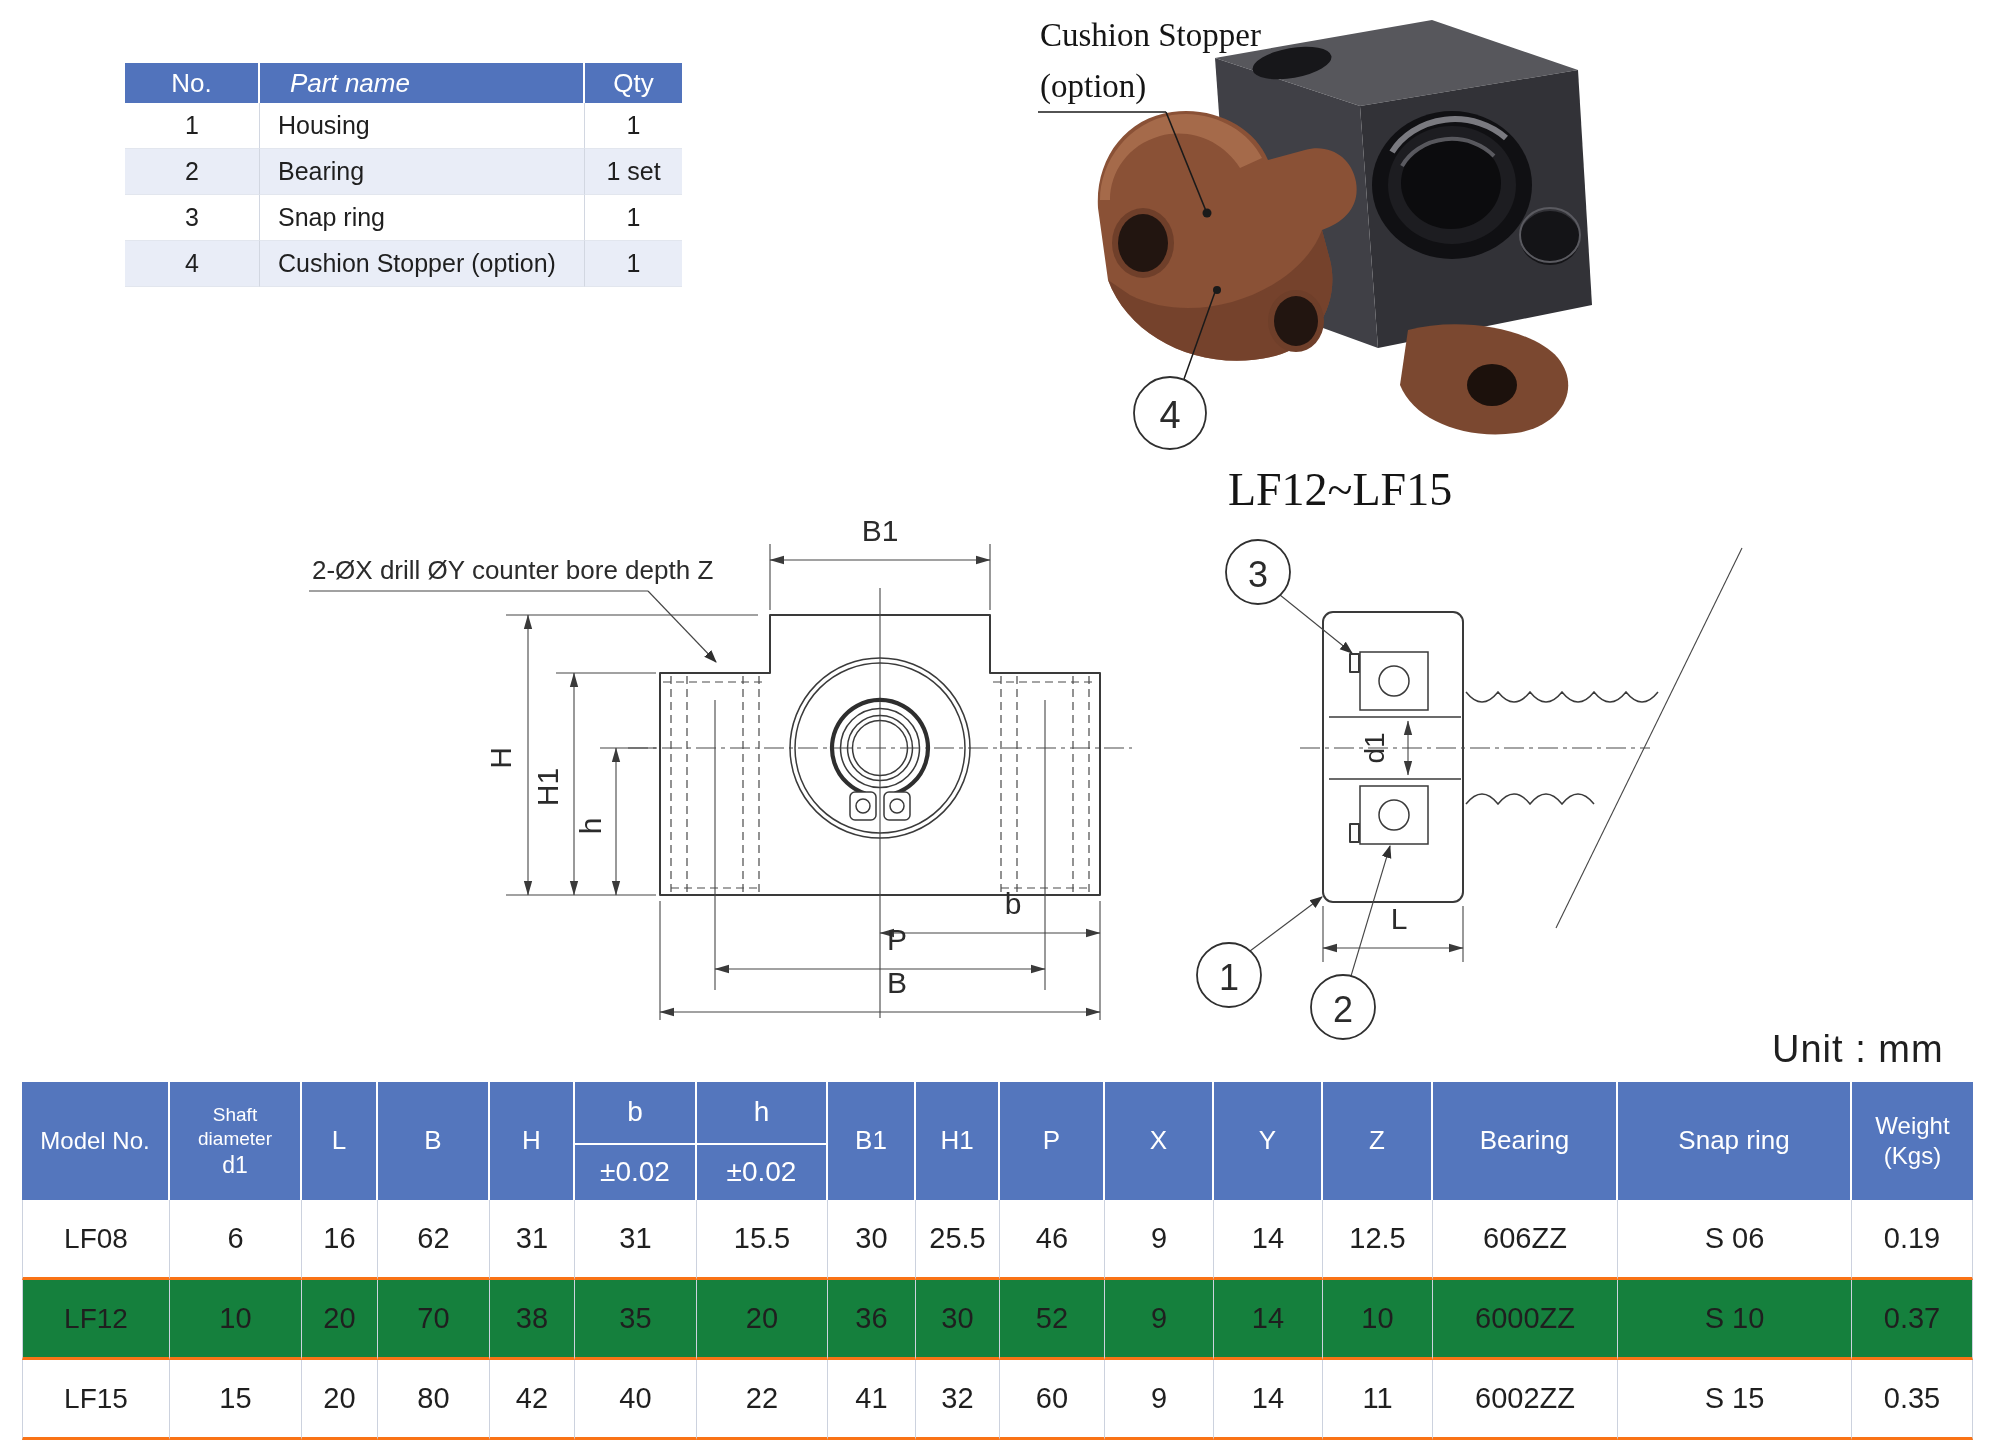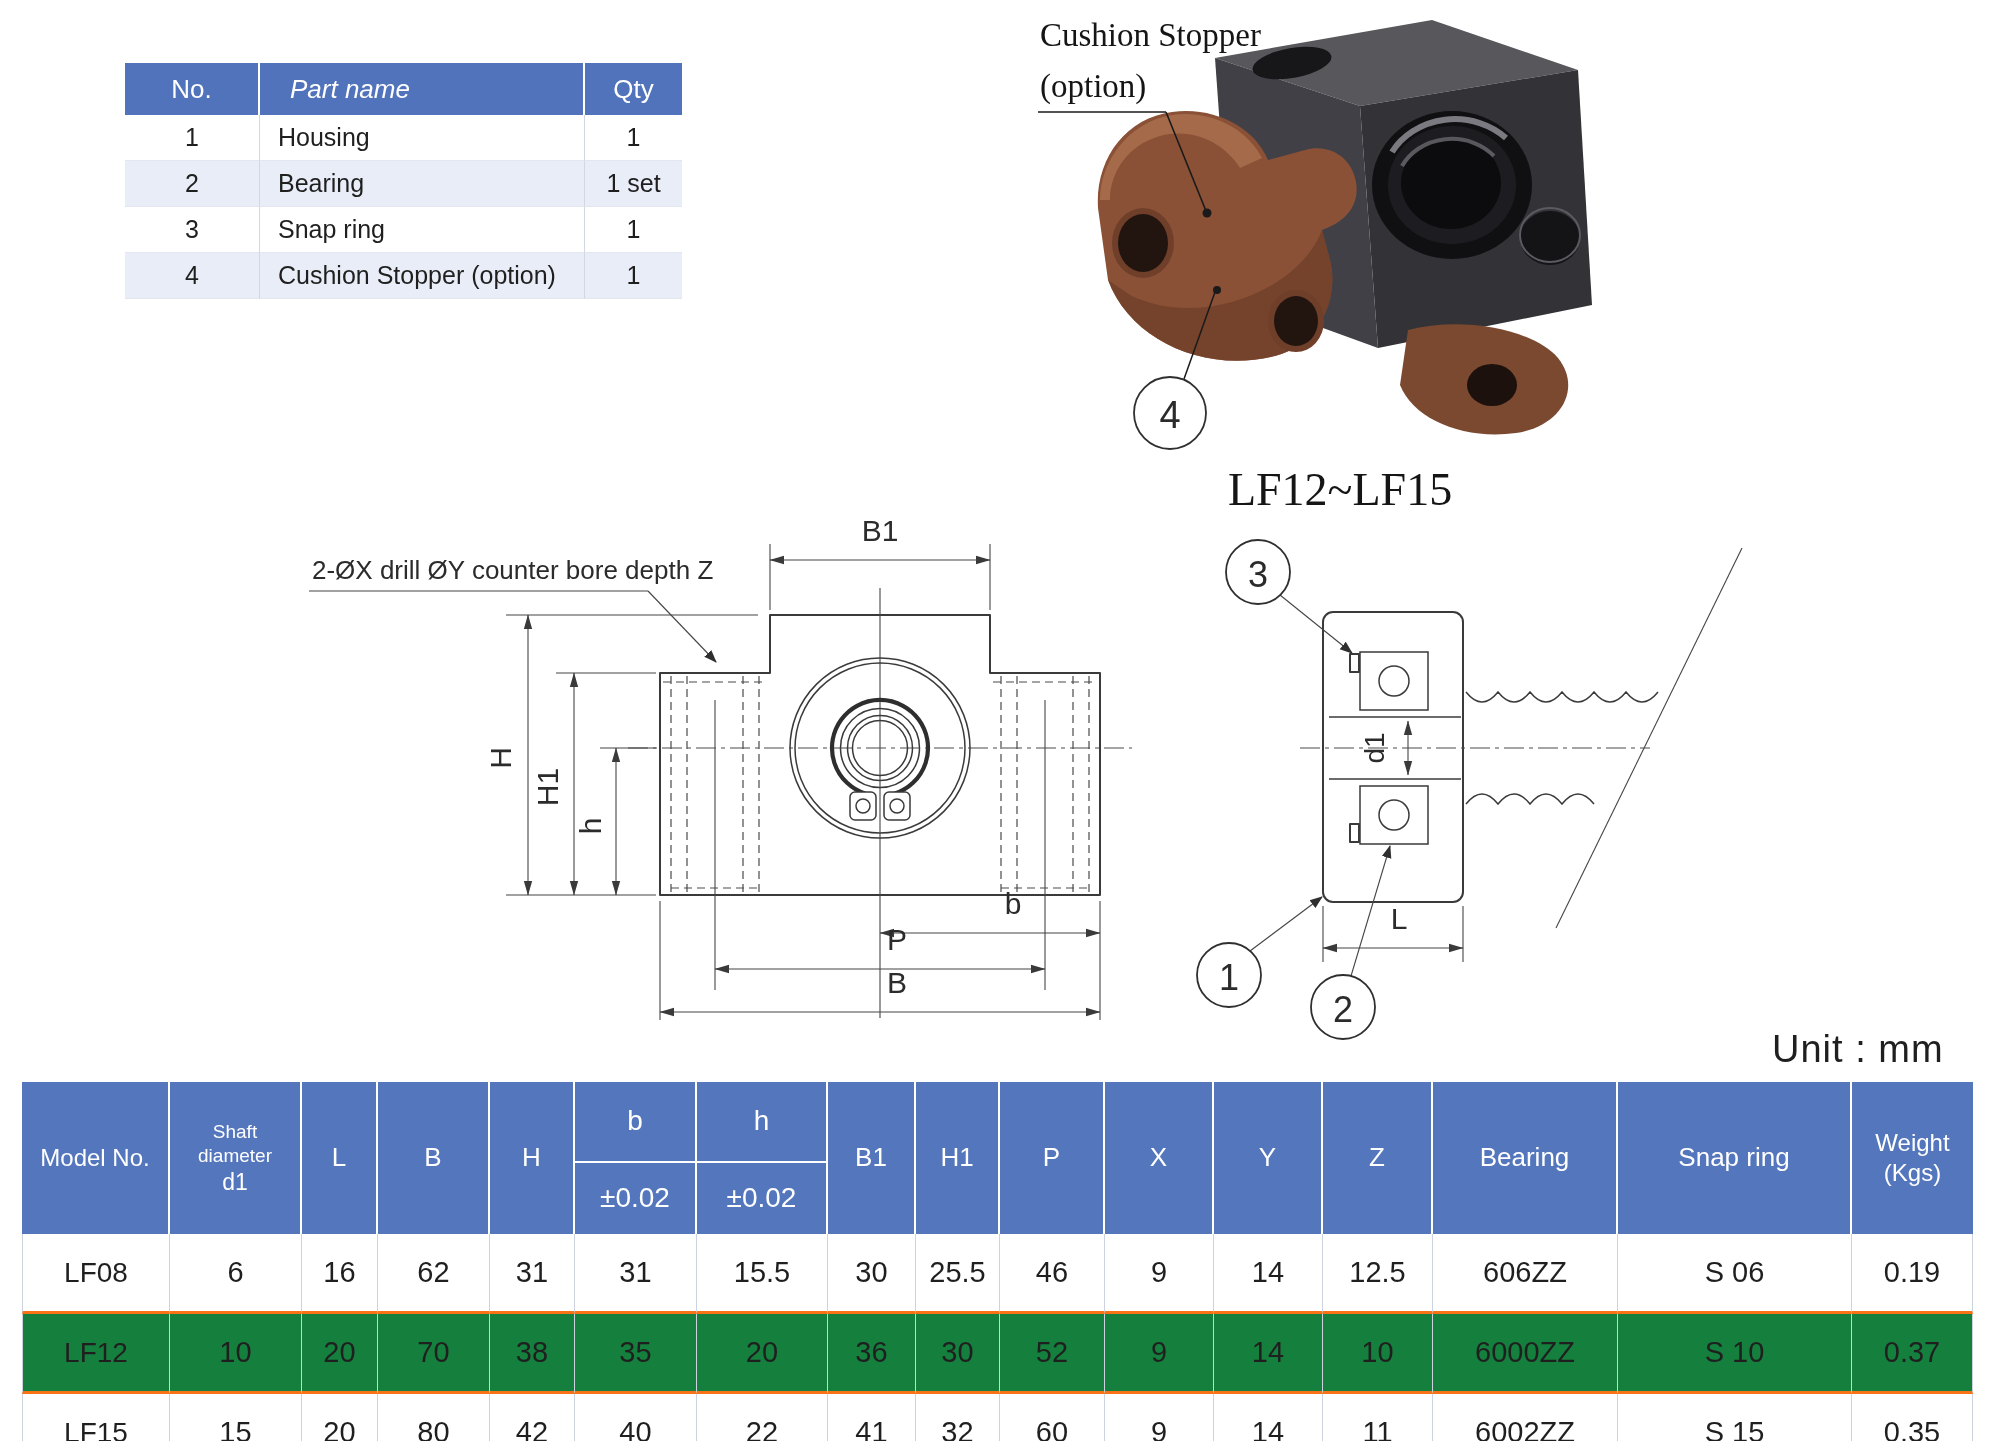--- a/index.html
+++ b/index.html
@@ -2,34 +2,34 @@
 <html><head>
 <meta charset="utf-8">
 <style>
   html,body{margin:0;padding:0;background:#ffffff;}
   #canvas{position:relative;width:1997px;height:1441px;background:#ffffff;
           font-family:"Liberation Sans",sans-serif;color:#1f1f1f;overflow:hidden;}
 
   
   .parts-table{position:absolute;left:125px;top:63px;width:557px;}
   .pt-grid{display:grid;grid-template-columns:135px 325px 97px;}
-  .pt-h{background:#5173BC;color:#fff;height:52px;display:flex;align-items:center;
+  .pt-h{background:#5173BC;color:#fff;height:40px;display:flex;align-items:center;
         justify-content:center;font-size:26px;border-right:2px solid #fff;}
   .pt-h.last{border-right:none;}
   .pt-h.left{justify-content:flex-start;padding-left:30px;font-style:italic;}
   .pt-c{height:45px;display:flex;align-items:center;justify-content:center;font-size:25px;
         border-right:1px solid #d2d7e1;border-bottom:1px solid #e2e6ee;background:#fff;}
   .pt-c.left{justify-content:flex-start;padding-left:18px;}
   .pt-c.lastcol{border-right:none;}
   .pt-row-alt .pt-c{background:#E9EDF7;}
 
   
   .spec-table{position:absolute;left:22px;top:1082px;}
   .sp-grid{display:grid;grid-template-columns:148px 132px 76px 112px 85px 122px 131px 88px 84px 105px 109px 109px 110px 185px 234px 121px;}
-  .sp-h{background:#5476BD;color:#fff;height:152px;display:flex;align-items:center;justify-content:center;
+  .sp-h{background:#5476BD;color:#fff;height:118px;display:flex;align-items:center;justify-content:center;
         font-size:26px;border-right:2px solid #fff;text-align:center;line-height:1.15;}
   .sp-h.last{border-right:none;}
   .sp-h .stack{display:flex;flex-direction:column;align-items:center;gap:2px;}
   .sp-h .sm{font-size:19px;} .sp-h .md{font-size:23px;} .sp-h .w{font-size:24px;}
   .sp-sub{display:flex;flex-direction:column;width:100%;height:100%;}
   .sp-sub .top{flex:1.1;display:flex;align-items:center;justify-content:center;
                border-bottom:2px solid #fff;font-size:28px;}
   .sp-sub .bot{flex:1;display:flex;align-items:center;justify-content:center;font-size:28px;}
   .sp-c{height:77px;display:flex;align-items:center;justify-content:center;font-size:29px;background:#fff;
         border-right:1px solid #ccd2de;border-bottom:3px solid #f97316;}

